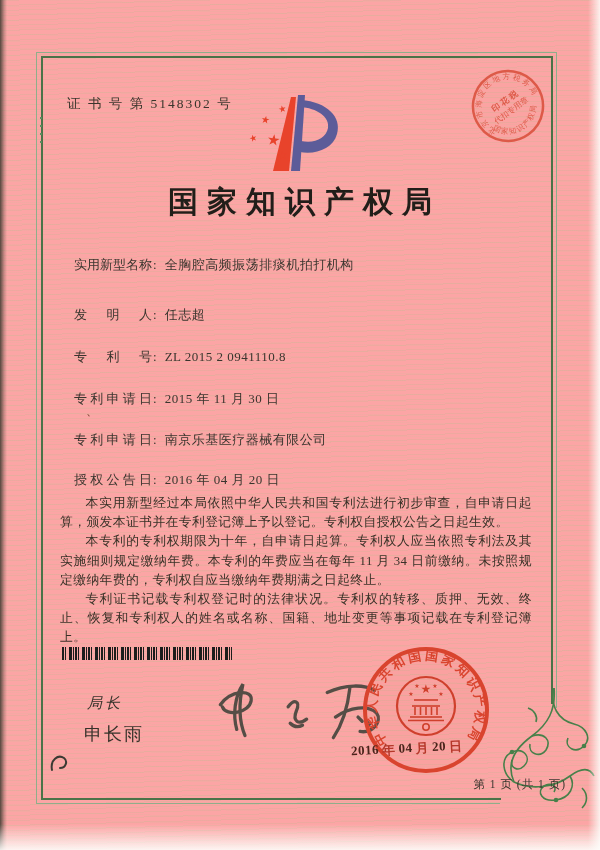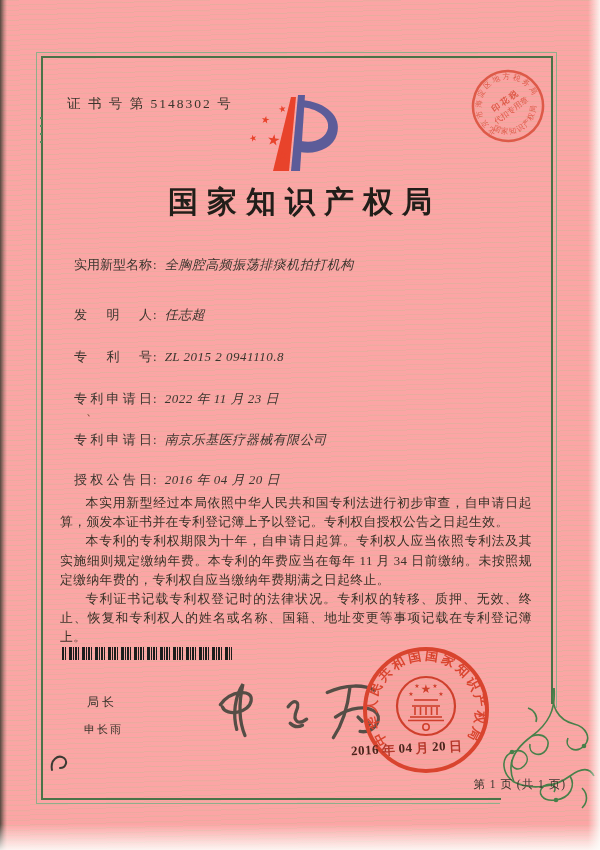--- a/index.html
+++ b/index.html
@@ -39,38 +39,38 @@
 
   .logo{position:absolute;left:247px;top:95px;width:100px;height:78px;}
   .logo svg{display:block;width:100%;height:100%;}
 
   .title{position:absolute;left:0;top:182px;width:600px;text-align:center;
     font-size:30px;font-weight:bold;letter-spacing:9px;color:#211e19;padding-left:9px;box-sizing:border-box;}
 
   .frow{position:absolute;left:74px;font-size:13px;color:#3a352e;white-space:nowrap;}
   .f-label{display:inline-block;width:78px;text-align:justify;text-align-last:justify;}
   .f-colon{margin-left:1px;}
-  .f-value{margin-left:8px;letter-spacing:0.5px;font-style:italic;}
+  .f-value{margin-left:8px;letter-spacing:0.5px;}
   .frow1{top:256px;} .frow2{top:306px;} .frow3{top:348px;}
   .frow4{top:390px;} .frow5{top:431px;} .frow6{top:471px;}
   .stray{position:absolute;left:86px;top:403px;font-size:12px;color:#6d3c28;}
 
   .paras{position:absolute;left:60px;top:494px;width:472px;}
   .paras p{margin:0;font-size:12.8px;line-height:19.2px;text-indent:2em;
     text-align:justify;color:#383127;letter-spacing:0.4px;}
 
   .barcode{position:absolute;left:62px;top:647px;width:170px;height:13px;
     background:repeating-linear-gradient(90deg,
       #1d1d1d 0px,#1d1d1d 2px, transparent 2px,transparent 3px,
       #1d1d1d 3px,#1d1d1d 4px, transparent 4px,transparent 7px,
       #1d1d1d 7px,#1d1d1d 10px, transparent 10px,transparent 11px,
       #1d1d1d 11px,#1d1d1d 11.7px, transparent 11.7px,transparent 13px);}
 
-  .signer-title{position:absolute;left:87px;top:694px;font-size:12px;letter-spacing:3px;color:#36322a;}
-  .signer-name{position:absolute;left:84px;top:722px;font-size:11px;letter-spacing:2px;color:#36322a;}
+  .signer-title{position:absolute;left:87px;top:694px;font-size:15px;letter-spacing:3px;color:#36322a;font-style:italic;}
+  .signer-name{position:absolute;left:84px;top:722px;font-size:18px;letter-spacing:2px;color:#36322a;}
   .signature{position:absolute;left:208px;top:676px;width:185px;height:72px;}
 
   .seal{position:absolute;left:356px;top:640px;width:140px;height:140px;}
   .seal-date{position:absolute;left:351px;top:739px;width:158px;display:flex;gap:3px;
     font-size:13px;font-weight:bold;transform:rotate(-3deg);letter-spacing:0.5px;}
   .d-num{color:#4a241b;} .d-cjk{color:#b5382a;}
 
   .tax-stamp{position:absolute;left:448px;top:46px;width:120px;height:120px;}
 
   .flourish{position:absolute;left:492px;top:688px;width:106px;height:130px;}
@@ -115,21 +115,21 @@
   <div class="frow frow1">
     <span class="f-label">实用新型名称</span><span class="f-colon">:</span><span class="f-value">全胸腔高频振荡排痰机拍打机构</span>
   </div>
   <div class="frow frow2">
     <span class="f-label">发明人</span><span class="f-colon">:</span><span class="f-value">任志超</span>
   </div>
   <div class="frow frow3">
     <span class="f-label">专利号</span><span class="f-colon">:</span><span class="f-value">ZL 2015 2 0941110.8</span>
   </div>
   <div class="frow frow4">
-    <span class="f-label">专利申请日</span><span class="f-colon">:</span><span class="f-value">2022 年 11 月 23 日</span>
+    <span class="f-label">专利申请日</span><span class="f-colon">:</span><span class="f-value">2015 年 11 月 30 日</span>
   </div>
   <div class="stray">、</div>
   <div class="frow frow5">
     <span class="f-label">专利申请日</span><span class="f-colon">:</span><span class="f-value">南京乐基医疗器械有限公司</span>
   </div>
   <div class="frow frow6">
     <span class="f-label">授权公告日</span><span class="f-colon">:</span><span class="f-value">2016 年 04 月 20 日</span>
   </div>
 
   <div class="paras">

